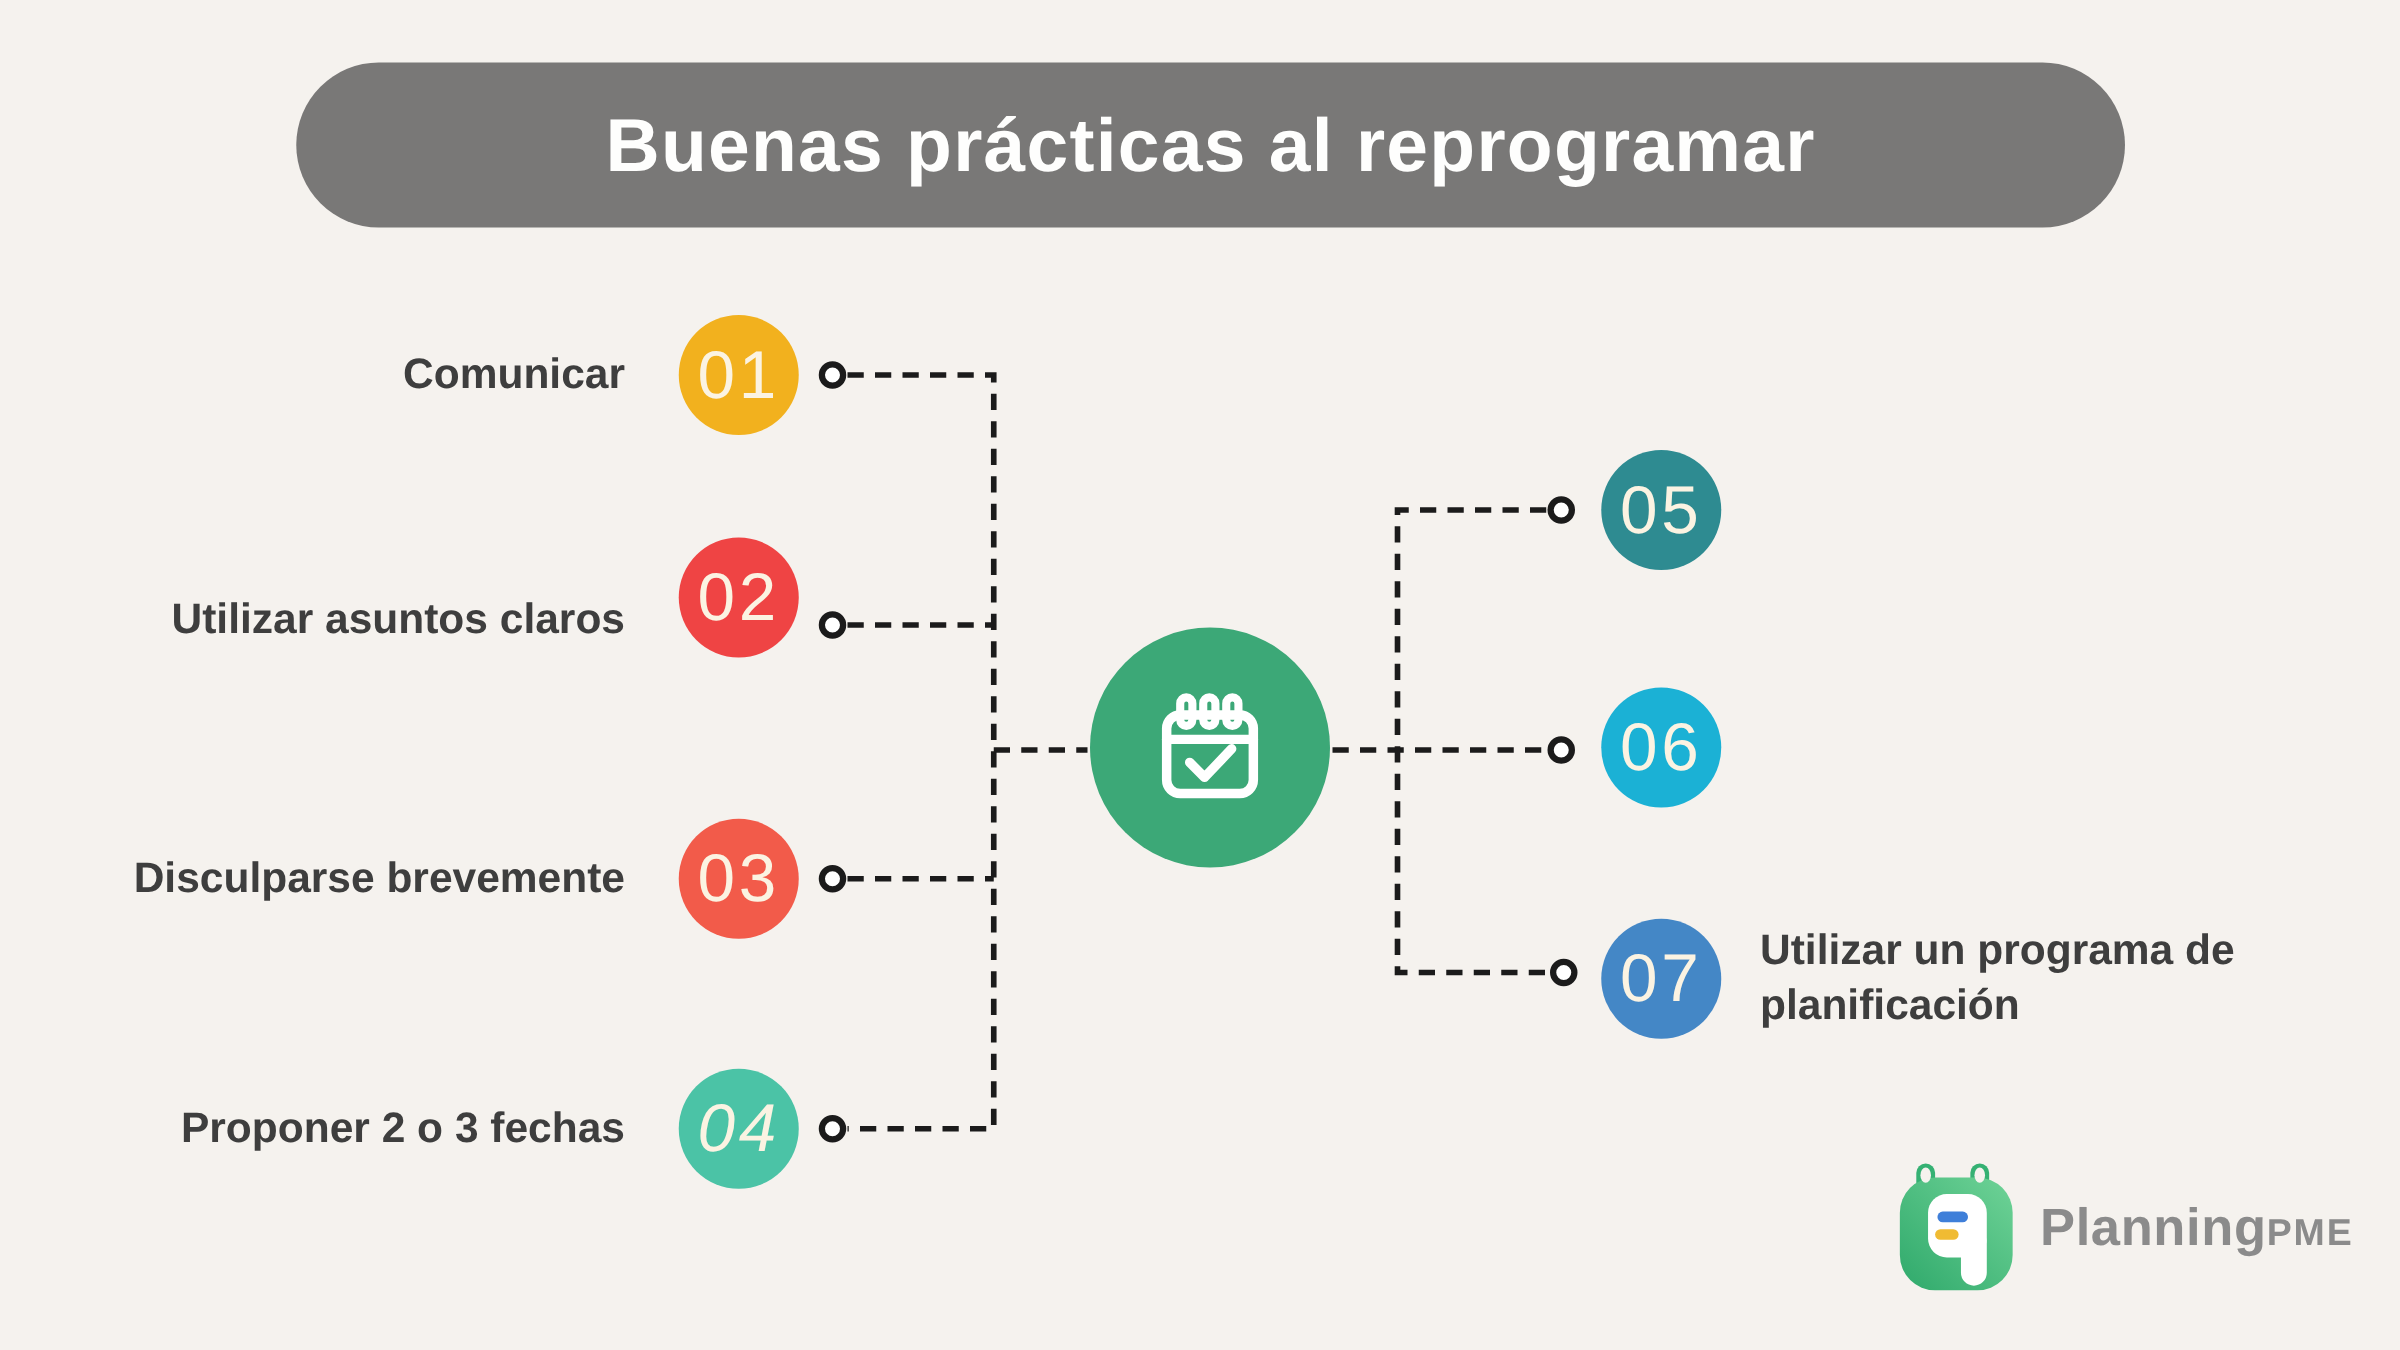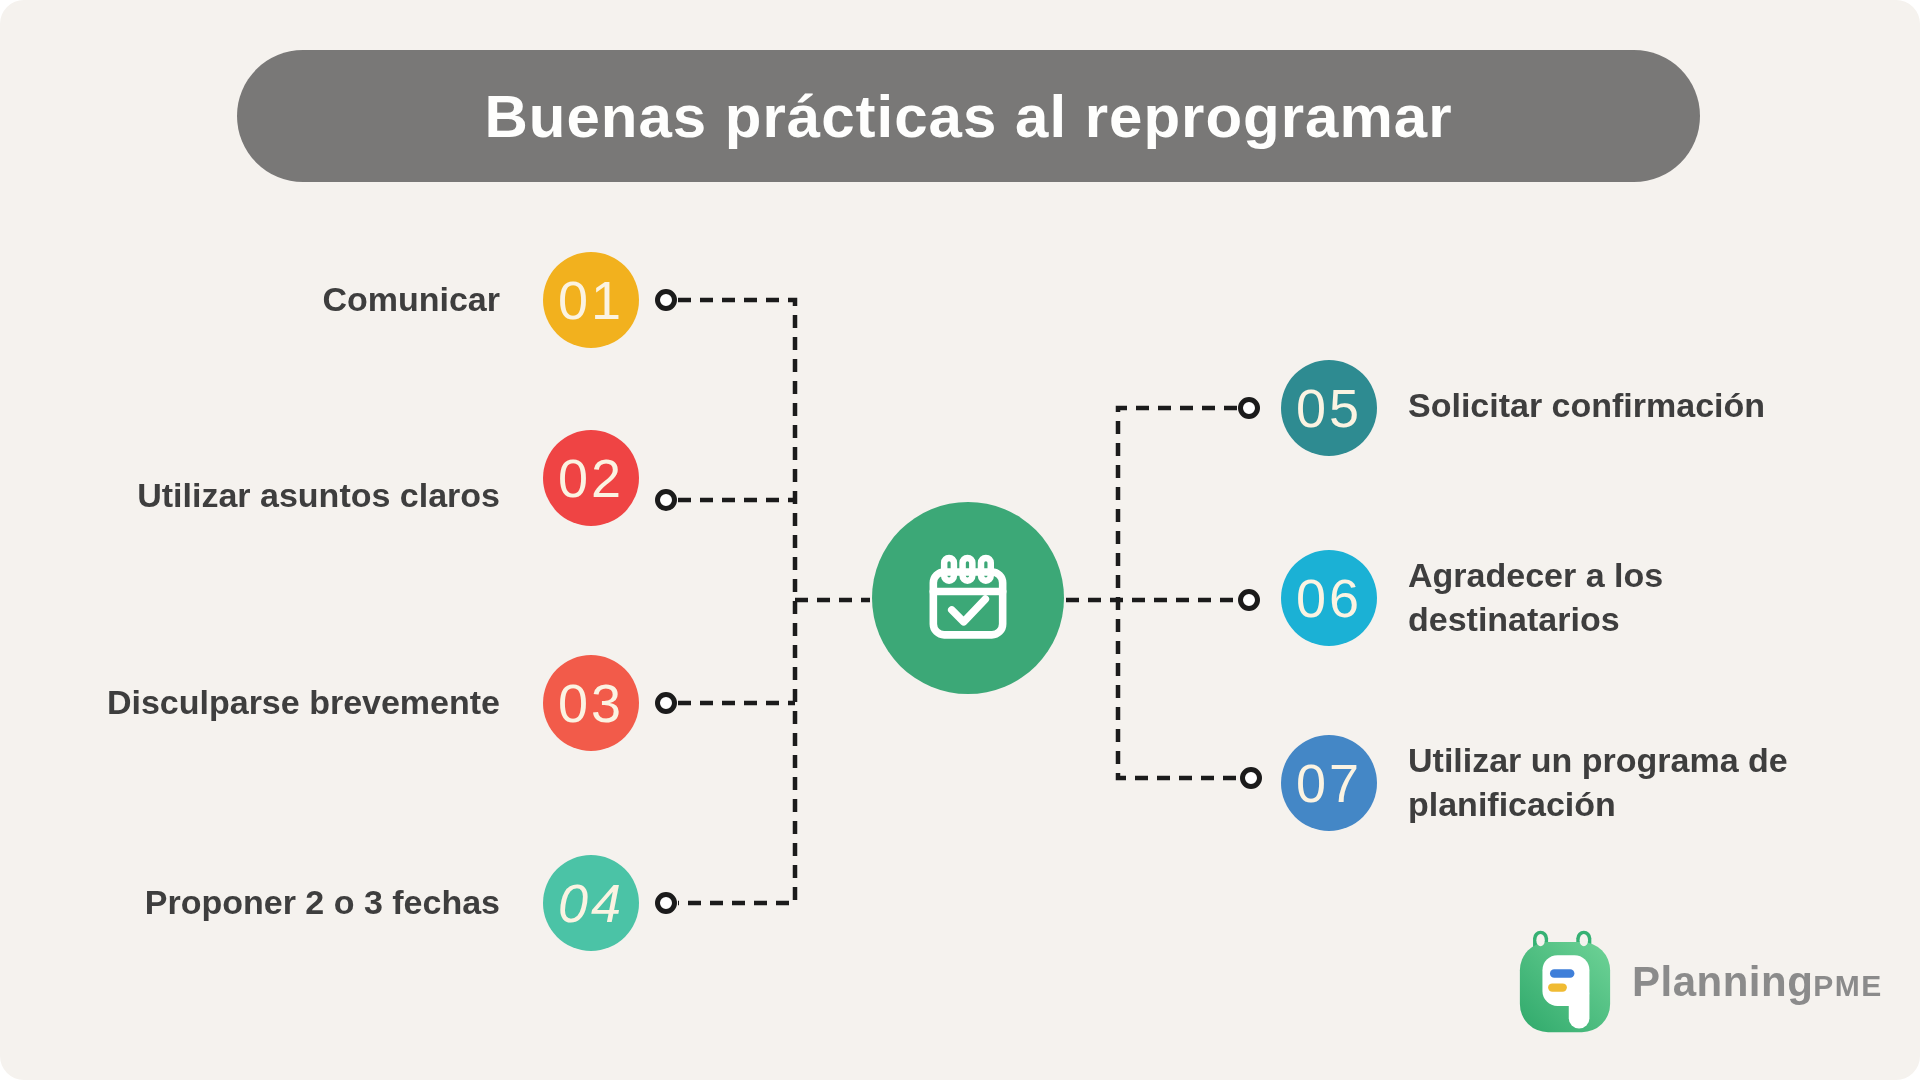--- a/index.html
+++ b/index.html
@@ -51,21 +51,21 @@
 
   
   .logo { position:absolute; left:1518px; top:928px; display:flex; align-items:center; gap:20px; }
   .logo-text { display:flex; align-items:baseline; font-weight:bold; }
   .logo-brand { font-size:42px; letter-spacing:0.5px; }
   .logo-suffix { font-size:30px; letter-spacing:1.5px; }
 </style>
 </head>
 <body>
 
-<div class="canvas" style="background-color: rgb(245, 242, 238); border-radius: 24px;">
+<div class="canvas" style="background-color: rgb(245, 242, 238);">
 
   <svg class="wires" viewBox="0 0 1920 1080" fill="none" stroke="currentColor" stroke-width="4.5" style="color: rgb(27, 27, 27);">
     <g stroke-dasharray="13 9">
 
       <path d="M678,300 H795 V903 H678"></path>
       <path d="M678,500 H795"></path>
       <path d="M678,703 H795"></path>
 
       <path d="M795,600 H870"></path>
 
@@ -115,26 +115,24 @@
       <rect x="26" y="11" width="9" height="21" rx="4.5" stroke-width="6"></rect>
       <rect x="43" y="11" width="9" height="21" rx="4.5" stroke-width="6"></rect>
       <rect x="60" y="11" width="9" height="21" rx="4.5" stroke-width="6"></rect>
       <polyline points="33,59 44,70 64,49"></polyline>
     </svg>
   </div>
 
   <div class="num-circle" style="left: 1329px; top: 408px; background-color: rgb(46, 139, 145);">
     <span style="color: rgb(251, 243, 226);">05</span>
   </div>
-  <div class="label right rl-0" style="top:406px;">Solicitar confirmación</div>
 
   <div class="num-circle" style="left: 1329px; top: 598px; background-color: rgb(27, 177, 213);">
     <span style="color: rgb(251, 243, 226);">06</span>
   </div>
-  <div class="label right rl-1" style="top:598px;">Agradecer a los destinatarios</div>
 
   <div class="num-circle" style="left: 1329px; top: 783px; background-color: rgb(68, 135, 198);">
     <span style="color: rgb(251, 243, 226);">07</span>
   </div>
   <div class="label right rl-2" style="top:783px;">Utilizar un programa de planificación</div>
 
   <div class="logo">
     <svg width="94" height="107" viewBox="0 0 100 112">
       <defs>
         <linearGradient id="lg" x1="0" y1="1" x2="1" y2="0">

